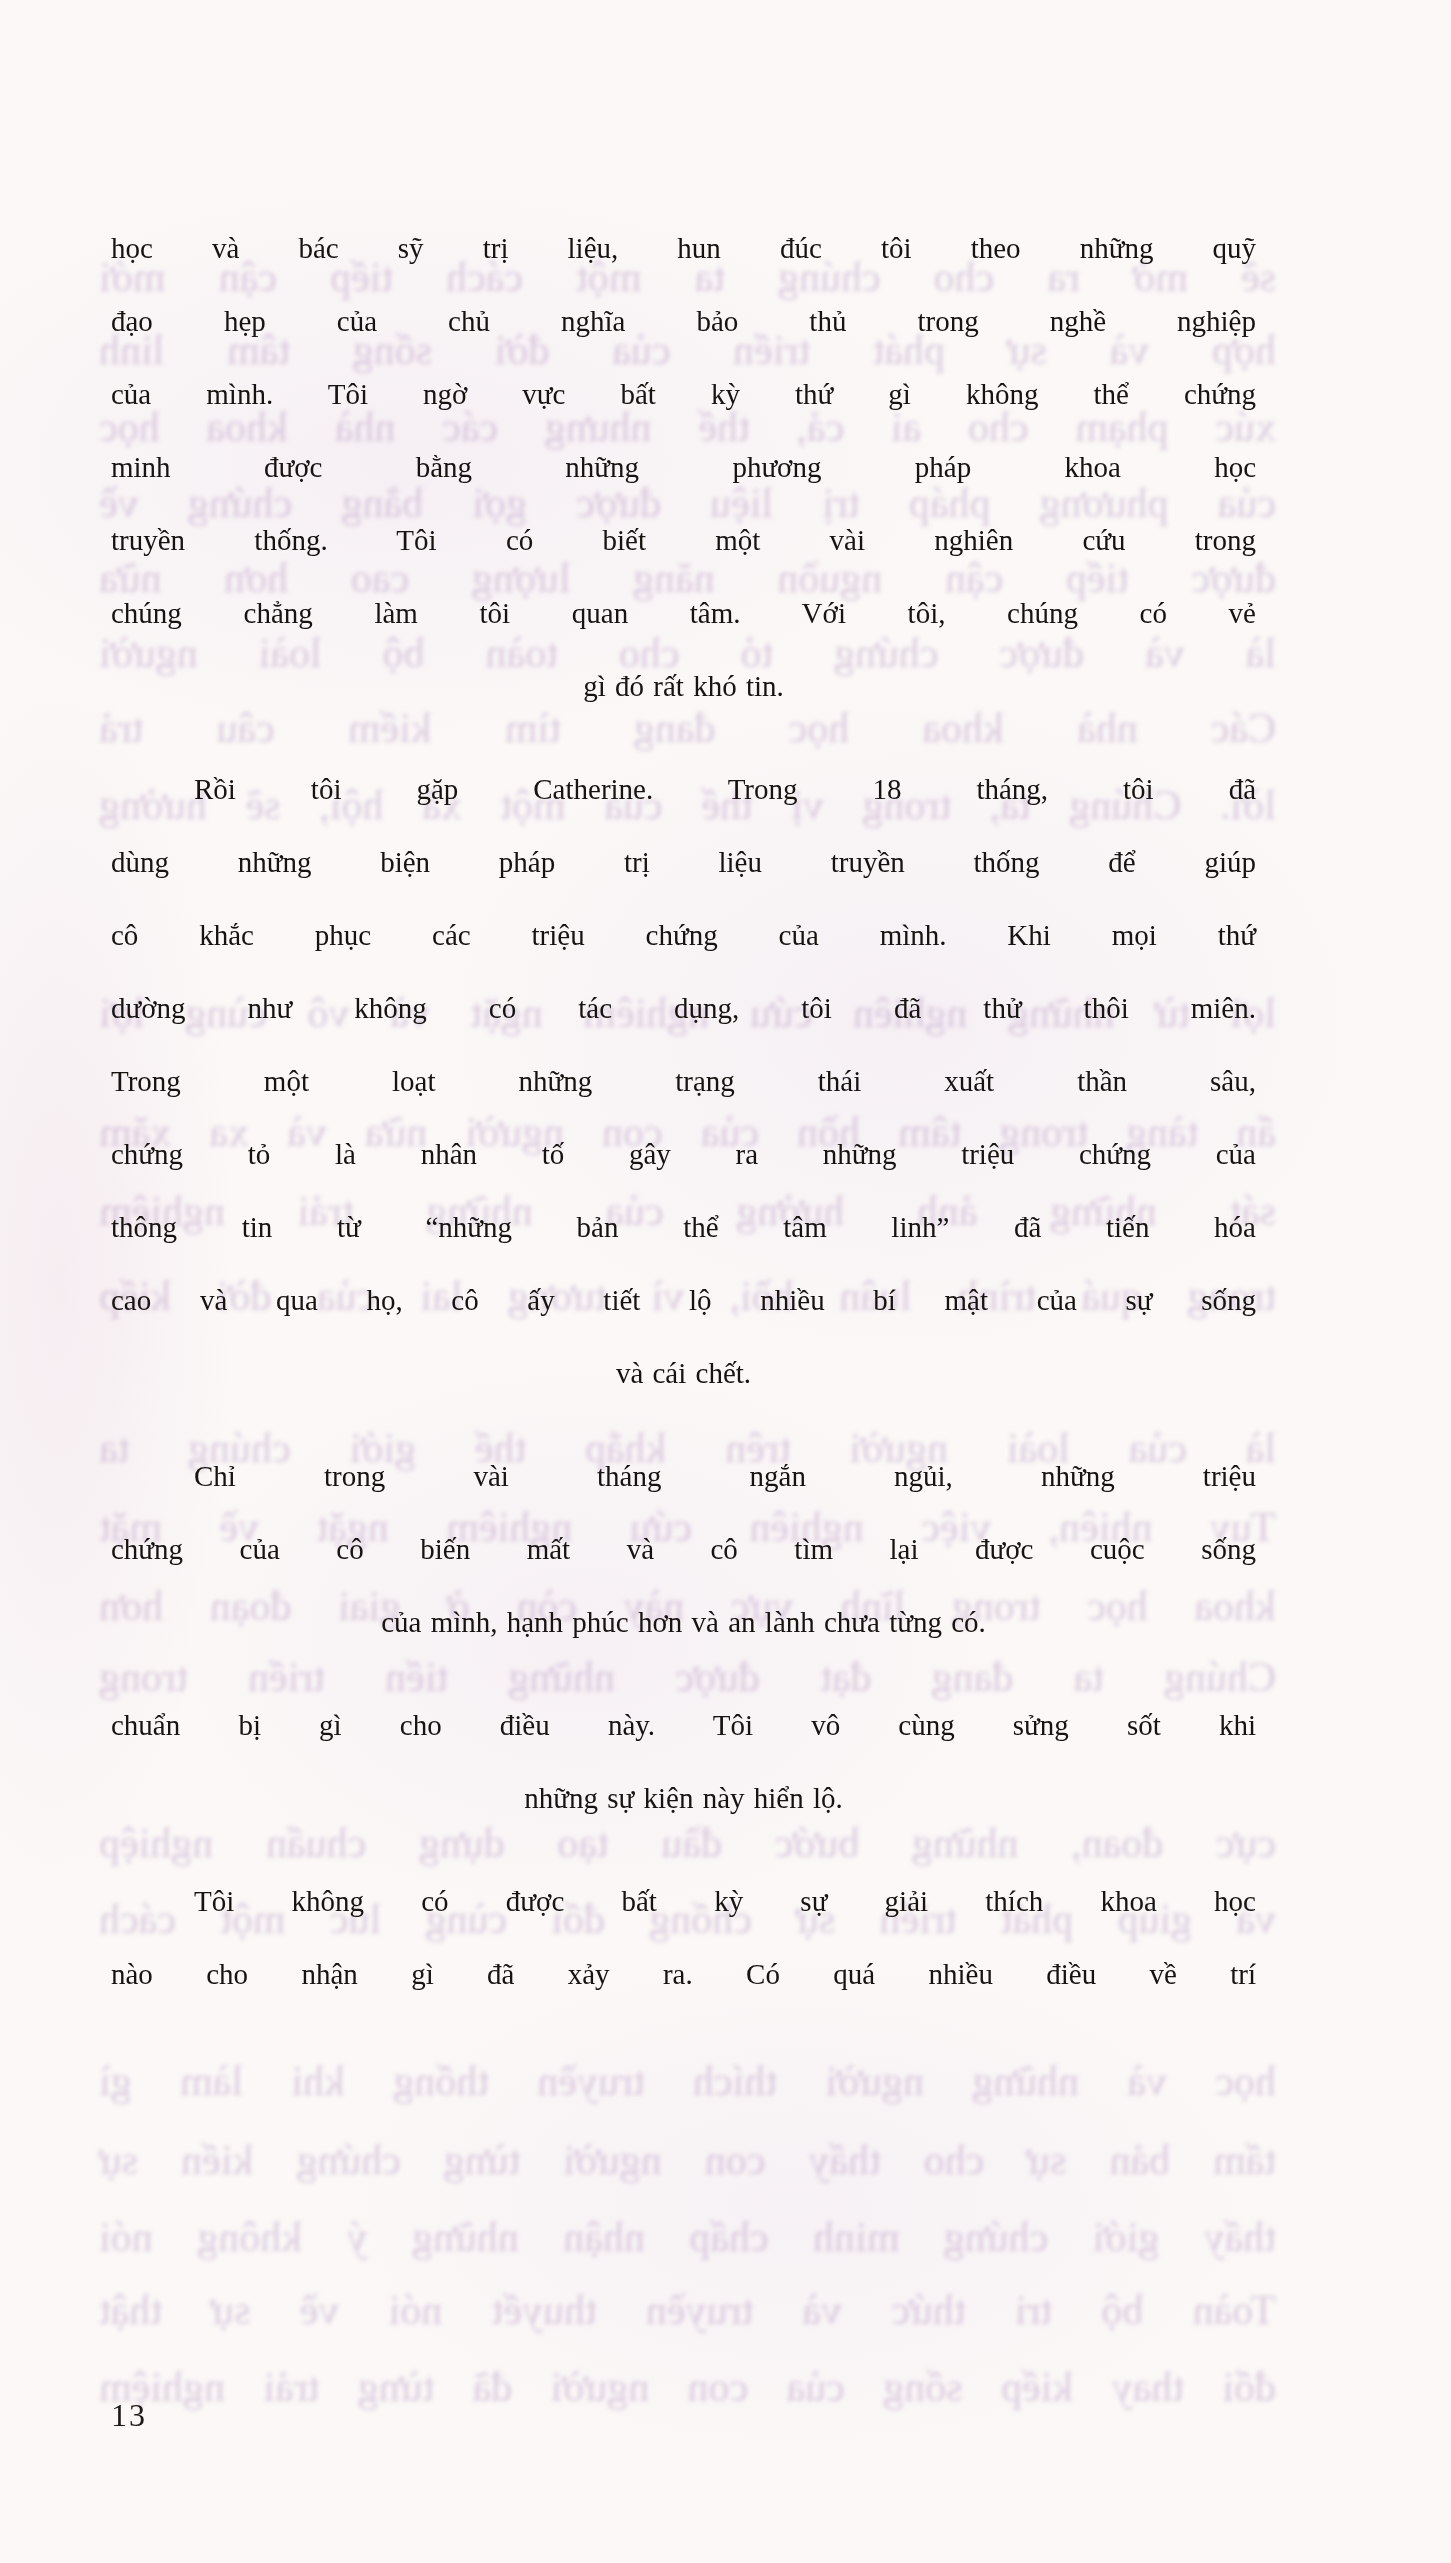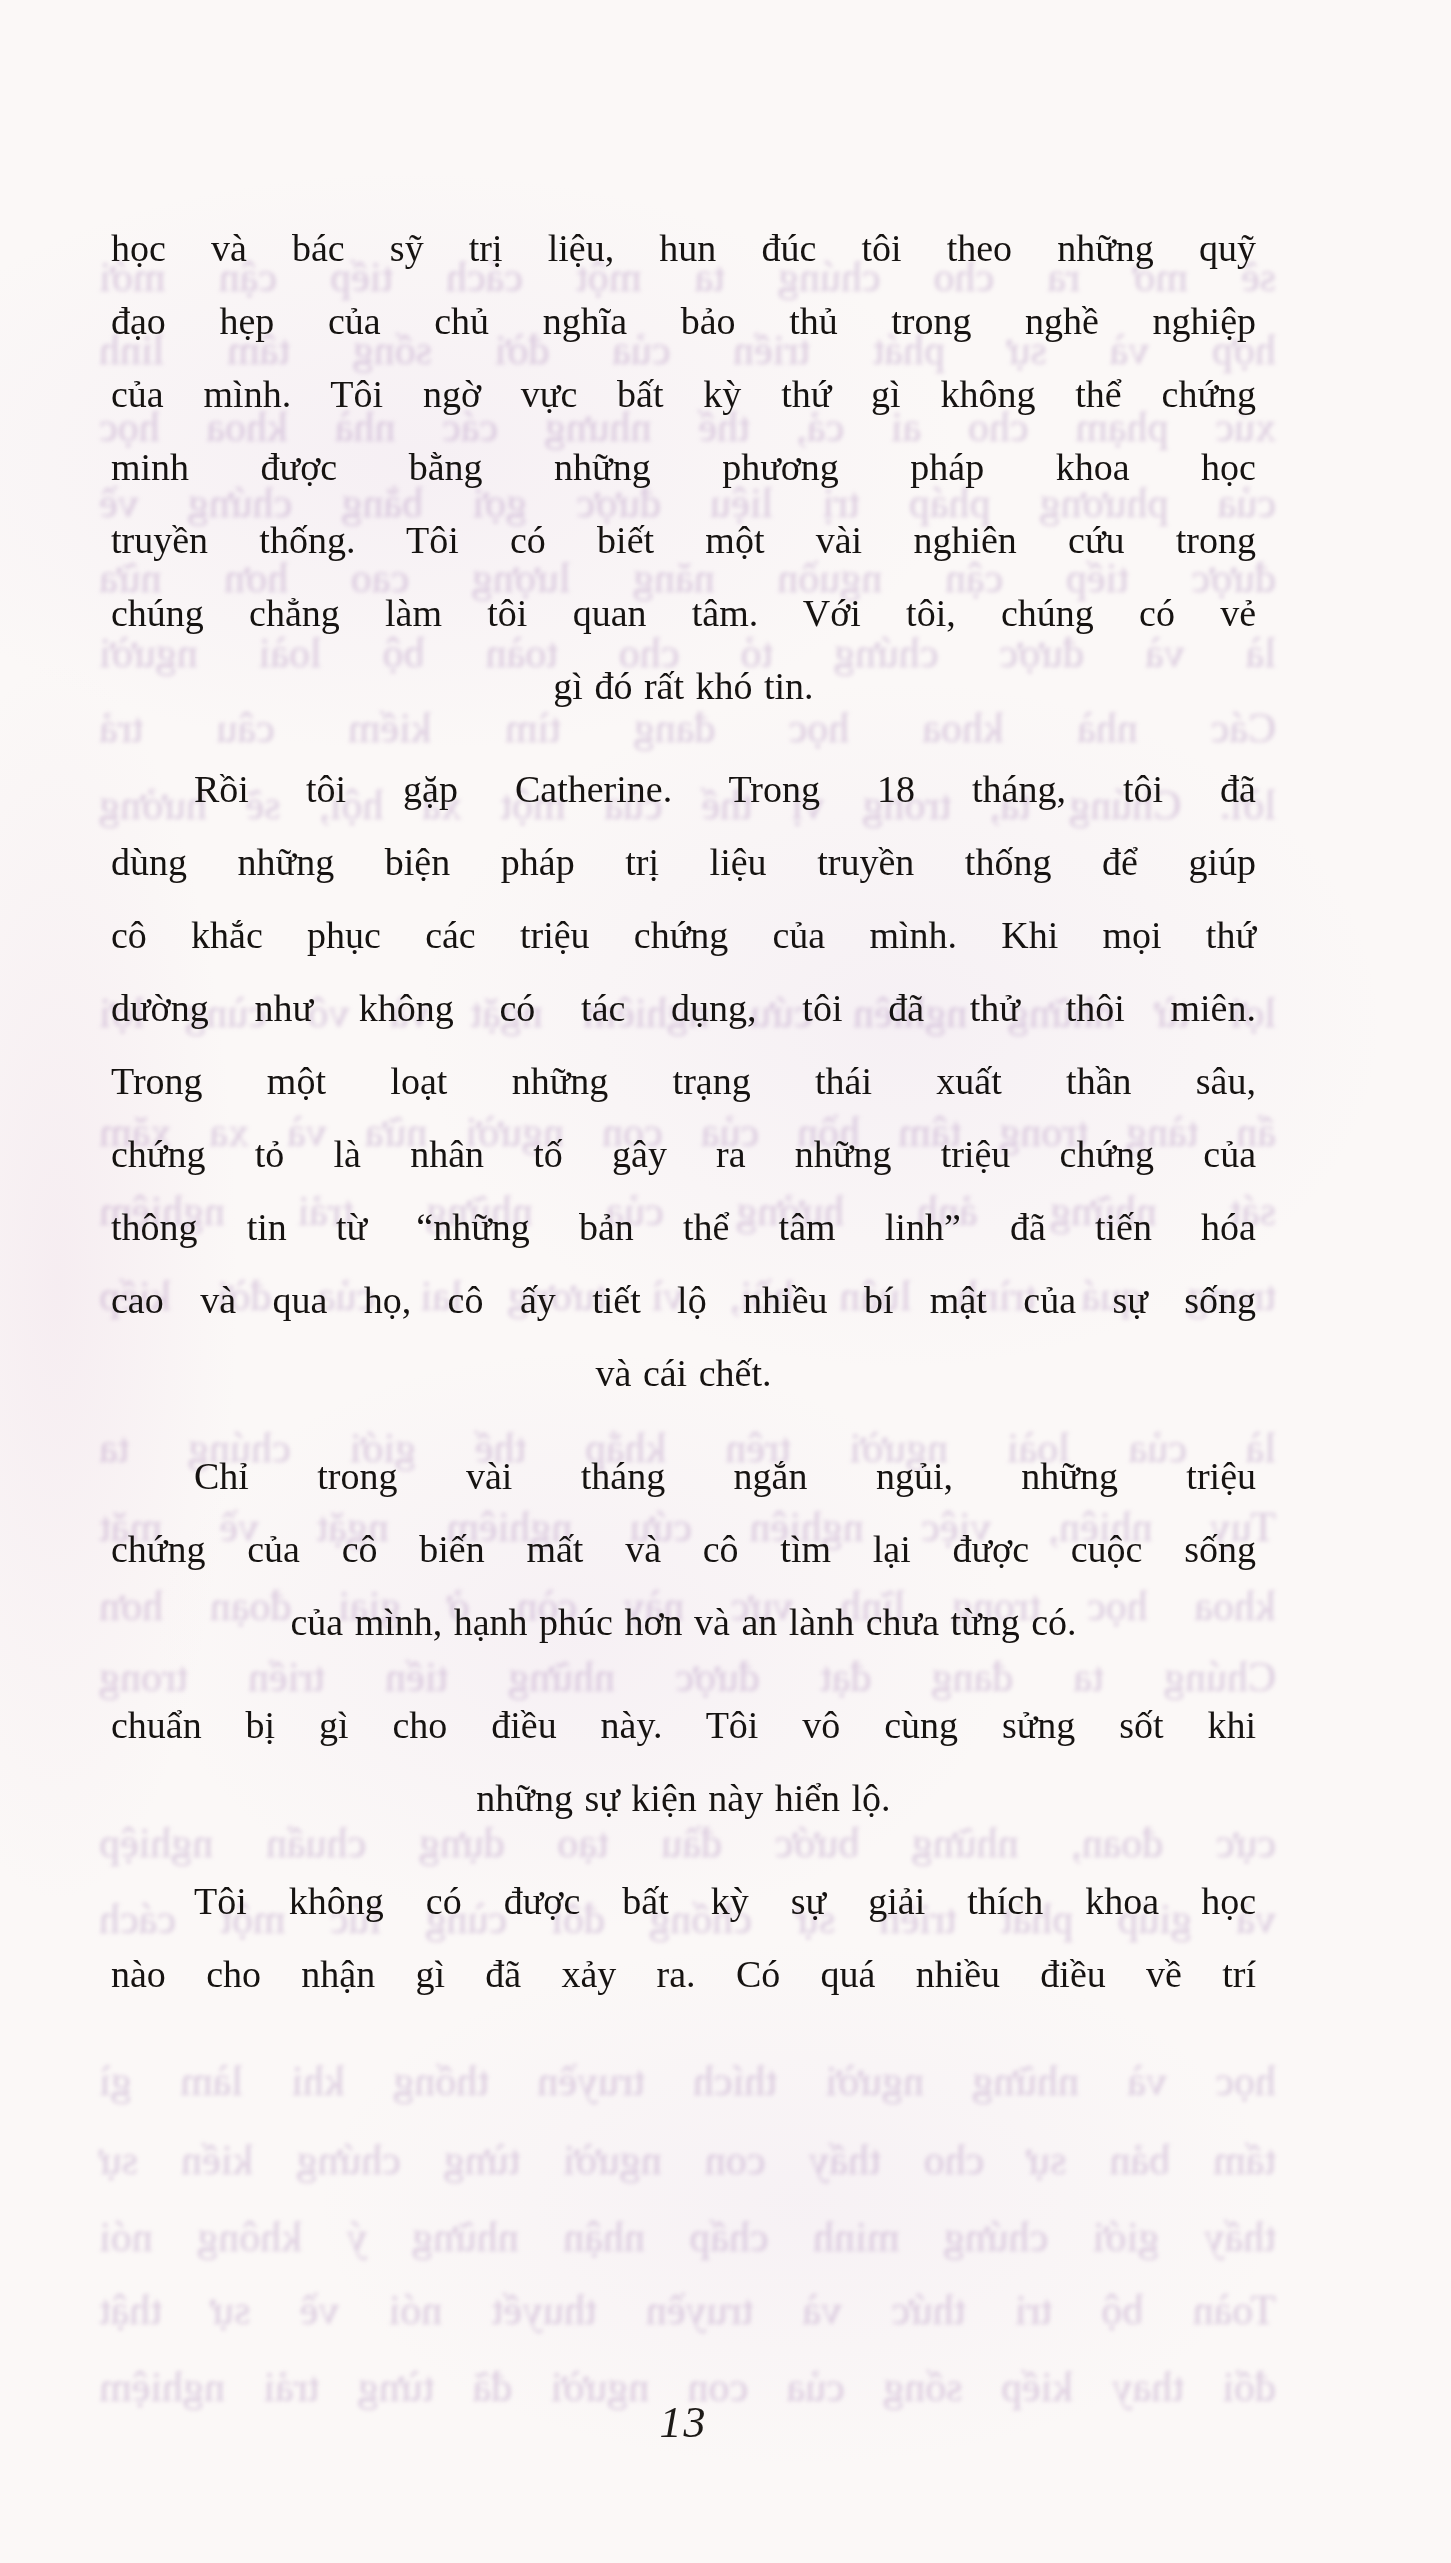--- a/index.html
+++ b/index.html
@@ -41,41 +41,39 @@
     text-align: justify;
     text-align-last: justify;
   }
   .text-block {
     position: absolute;
     left: 111px;
     top: 212px;
     width: 1145px;
     z-index: 2;
     color: #161311;
-    font-size: 38px;
+    font-size: 29px;
     line-height: 73px;
     word-spacing: 2px;
   }
   .paragraph { margin: 0 0 30px 0; }
   .line { min-height: 73px; text-align: center; }
   .line.j {
     text-align: justify;
     text-align-last: justify;
   }
   .line.indent { padding-left: 83px; }
   .page-number {
     position: absolute;
     left: 111px;
     top: 2397px;
     width: 1145px;
-    text-align: center;
     z-index: 2;
     color: #1d1a17;
-    font-size: 44px;
-    font-style: italic;
+    font-size: 32px;
     letter-spacing: 2px;
   }
 </style>
 </head>
 <body>
 
 <div class="page">
   <div class="bleed-layer" id="bleed-layer">
       <div class="bleed-line" style="top: 253px;">sẽ mở ra cho chúng ta một cách tiếp cận mới</div>
       <div class="bleed-line" style="top: 326px;">hợp và sự phát triển của đời sống tâm linh</div>

